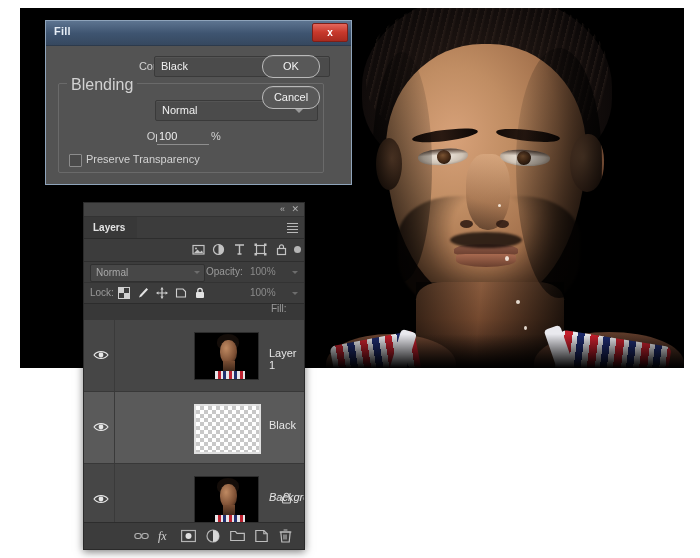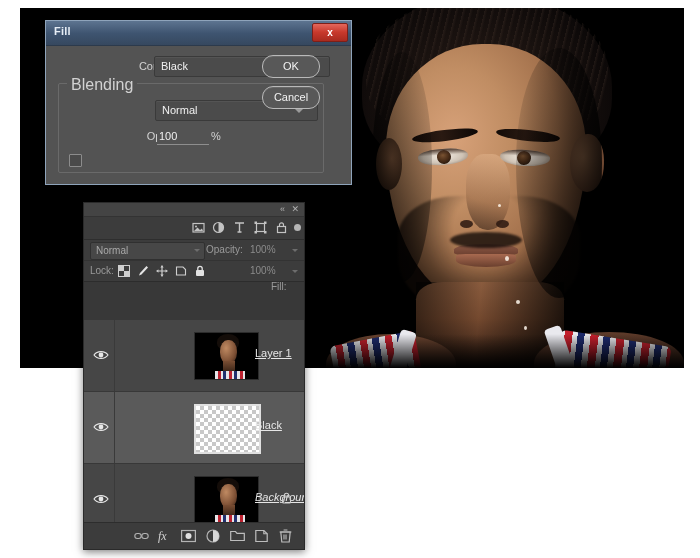--- a/index.html
+++ b/index.html
@@ -144,21 +144,21 @@
       background-image:linear-gradient(45deg,#c8c8c8 25%,transparent 25%,transparent 75%,#c8c8c8 75%),
                        linear-gradient(45deg,#c8c8c8 25%,#ffffff 25%,#ffffff 75%,#c8c8c8 75%);
       background-size:8px 8px;background-position:0 0,4px 4px;}
   .mini{position:relative;width:100%;height:100%;background:#000;overflow:hidden;}
   .mini .mh{position:absolute;left:22px;top:1px;width:22px;height:16px;border-radius:50% 50% 40% 40%;background:#140d09;}
   .mini .mf{position:absolute;left:25px;top:7px;width:17px;height:24px;border-radius:46% 46% 48% 48%;
       background:radial-gradient(ellipse at 36% 34%,#c08a62,#7c4f34 62%,#2a1a11);}
   .mini .mn{position:absolute;left:28px;top:28px;width:12px;height:16px;background:linear-gradient(180deg,#7a4e33,#1d120c);}
   .mini .mt{position:absolute;left:20px;top:38px;width:30px;height:9px;
       background:repeating-linear-gradient(90deg,#e6e6ea 0 3px,#bd2230 3px 6px,#e6e6ea 6px 8px,#22306f 8px 11px);}
-  .lname{position:absolute;left:171px;top:27px;color:#e6e6e6;font-size:11px;text-decoration:underline;}
+  .lname{position:absolute;left:185px;top:27px;color:#e6e6e6;font-size:11px;}
   .lock-ic{position:absolute;right:12px;top:28px;width:11px;height:12px;}
   #panel-bottom{position:absolute;left:0;right:0;bottom:0;height:26px;background:#3c3c3c;border-top:1px solid #2d2d2d;}
   .bic{position:absolute;top:6px;height:14px;cursor:pointer;}
   svg{display:block;}
 </style>
 </head>
 <body>
 
 <div id="photo">
   <div class="vignette"></div>
@@ -230,34 +230,44 @@
         <span class="cv"></span>
       </div>
 
       <div class="row" style="left:-12px;top:42px;width:140px;">
         <div class="lbl">Opacity:</div>
       </div>
       <input class="ps-input" style="position: absolute; left: 98px; top: 44px;" value="100">
       <span class="lbl" style="position:absolute;left:152px;top:42px;">%</span>
 
       <div class="ps-check" style="left:10px;top:70px;"></div>
+      <span class="lbl" style="position:absolute;left:27px;top:65px;text-align:left;">Preserve Transparency</span>
     </div>
 
     <div class="ps-btn" style="left:216px;top:9px;">OK</div>
     <div class="ps-btn" style="left:216px;top:40px;">Cancel</div>
   </div>
 </div>
 
 <div id="layers-panel">
 
   <div id="panel-topbar">
     <span class="ic" style="right:19px;">«</span>
     <span class="ic" style="right:5px;">✕</span>
   </div>
 
+  <div id="tabbar">
+    <div class="tab">Layers</div>
+    <div id="burger">
+        <i></i>
+        <i></i>
+        <i></i>
+        <i></i>
+      </div>
+  </div>
 
   <div id="filterbar">
     <span class="fic" style="left:108px;">
       <svg width="13" height="13" viewBox="0 0 13 13">
           <rect x="1" y="2.5" width="11" height="8.5" fill="none" stroke="#c3c3c3" stroke-width="1.2"></rect>
           <circle cx="4" cy="5.5" r="1" fill="#c3c3c3"></circle>
           <path d="M2 10 L5.5 6.5 L8 9 L10 7.5 L11 10 Z" fill="#c3c3c3"></path>
         </svg>
       </span>
     <span class="fic" style="left:128px;">

